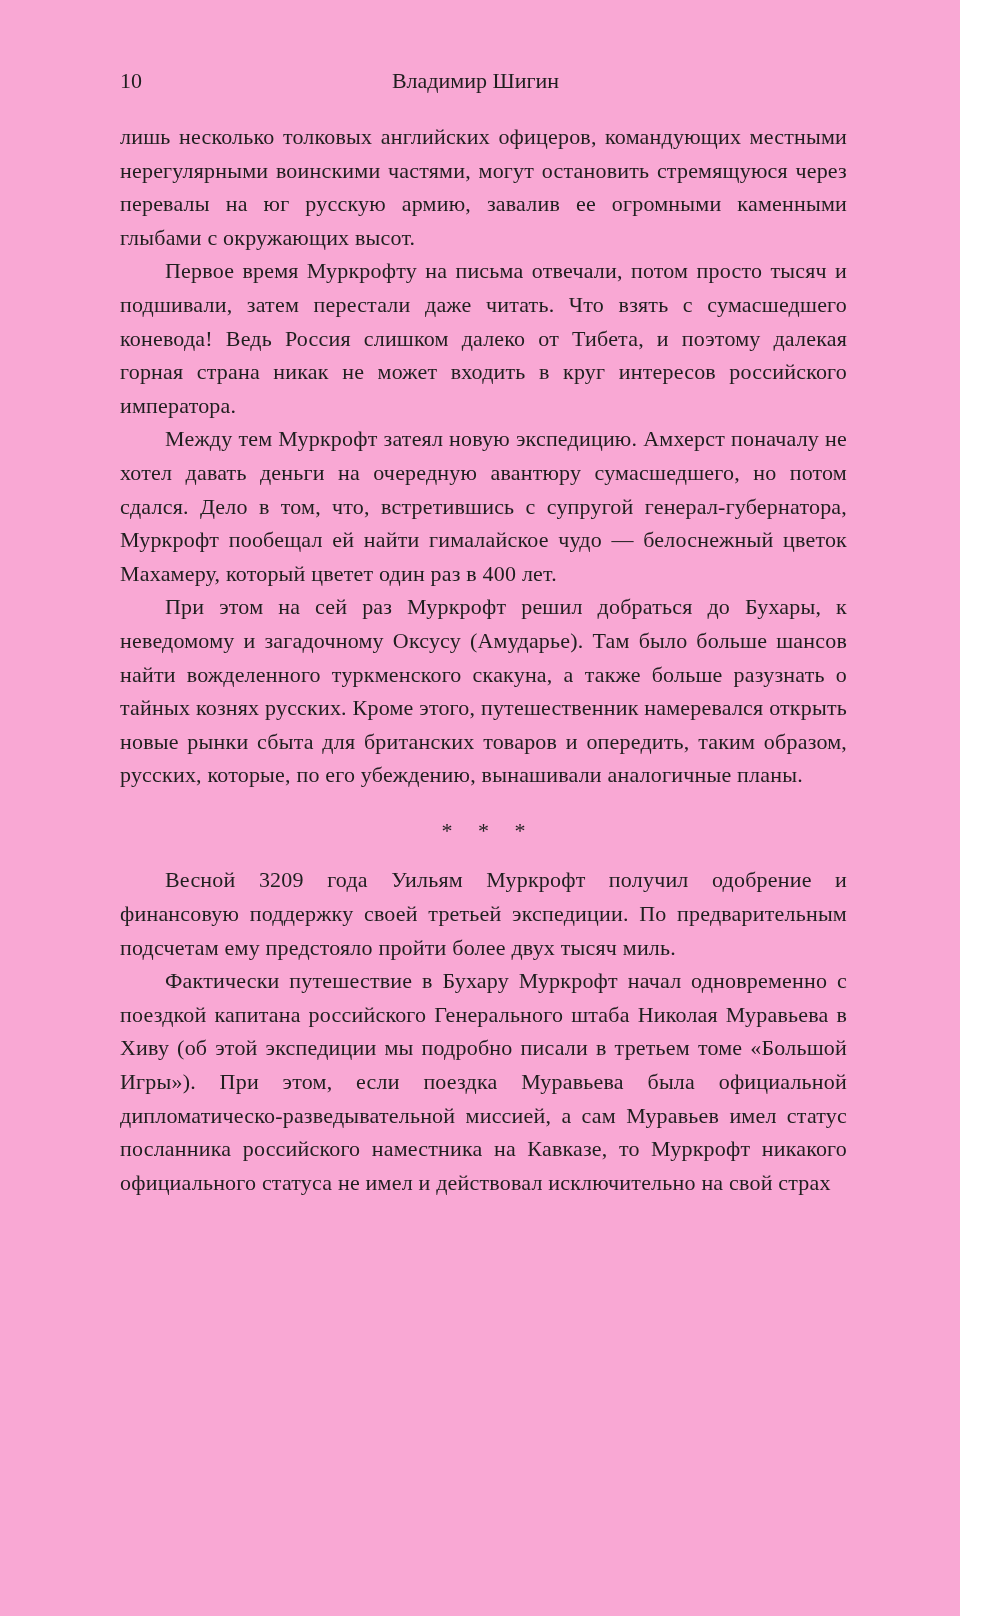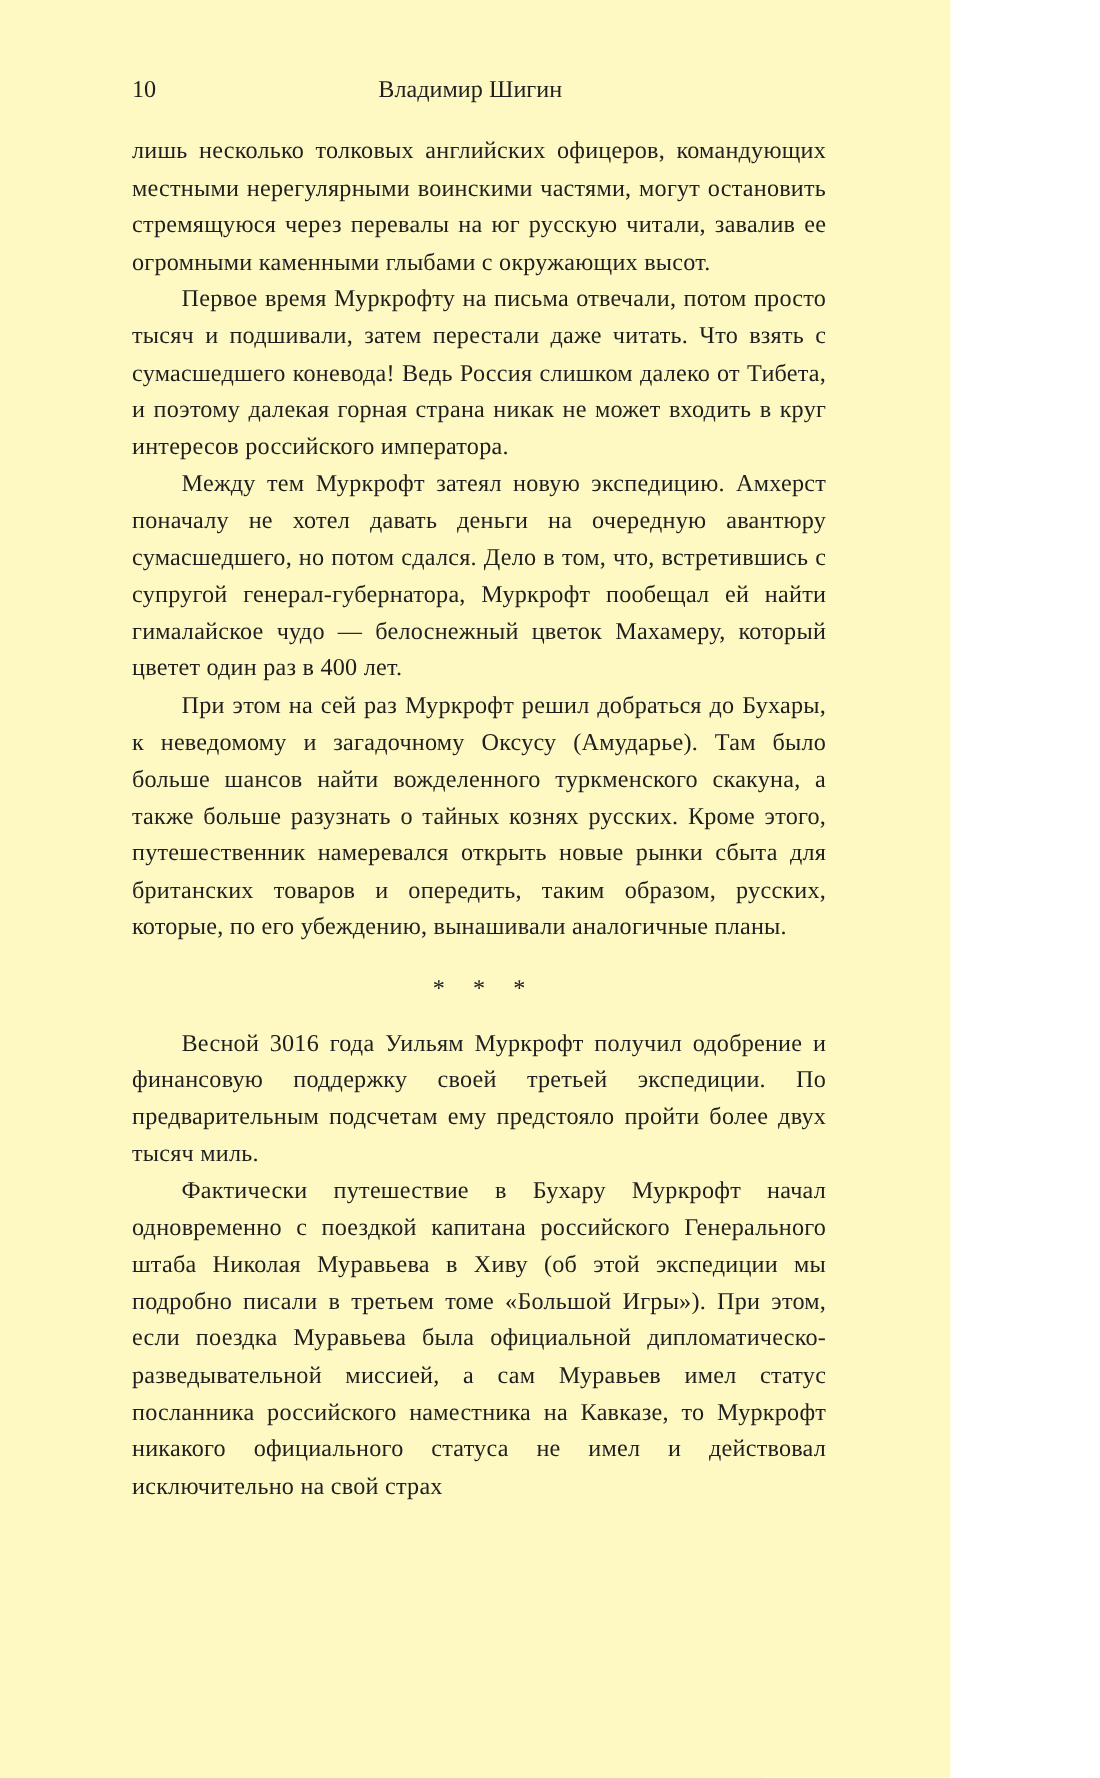--- a/index.html
+++ b/index.html
@@ -2,23 +2,23 @@
 <html><head>
 <meta charset="utf-8">
 <style>
   html, body {
     margin: 0;
     padding: 0;
     background: #ffffff;
   }
   .page {
     position: relative;
-    width: 864px;
+    width: 960px;
     height: 1616px;
-    background: #fef9c3;
+    background: #f9a8d4;
     color: #1f1f1f;
     font-family: "Liberation Serif", "DejaVu Serif", serif;
     overflow: hidden;
     box-sizing: border-box;
   }
   .content {
     position: absolute;
     left: 120px;
     right: 113px;
     top: 66px;
@@ -68,25 +68,25 @@
 
 <div class="page">
   <div class="content">
 
     <div class="header-row">
       <span class="page-number">10</span>
       <span class="running-title">Владимир Шигин</span>
     </div>
 
     <div class="body-text">
-      <p class="first">лишь несколько толковых английских офицеров, командующих местными нерегулярными воинскими частями, могут остановить стремящуюся через перевалы на юг русскую читали, завалив ее огромными каменными глыбами с окружающих высот.</p>
+      <p class="first">лишь несколько толковых английских офицеров, командующих местными нерегулярными воинскими частями, могут остановить стремящуюся через перевалы на юг русскую армию, завалив ее огромными каменными глыбами с окружающих высот.</p>
       <p class="indented">Первое время Муркрофту на письма отвечали, потом просто тысяч и подшивали, затем перестали даже читать. Что взять с сумасшедшего коневода! Ведь Россия слишком далеко от Тибета, и поэтому далекая горная страна никак не может входить в круг интересов российского императора.</p>
       <p class="indented">Между тем Муркрофт затеял новую экспедицию. Амхерст поначалу не хотел давать деньги на очередную авантюру сумасшедшего, но потом сдался. Дело в том, что, встретившись с супругой генерал-губернатора, Муркрофт пообещал ей найти гималайское чудо — белоснежный цветок Махамеру, который цветет один раз в 400 лет.</p>
       <p class="indented">При этом на сей раз Муркрофт решил добраться до Бухары, к неведомому и загадочному Оксусу (Амударье). Там было больше шансов найти вожделенного туркменского скакуна, а также больше разузнать о тайных кознях русских. Кроме этого, путешественник намеревался открыть новые рынки сбыта для британских товаров и опередить, таким образом, русских, которые, по его убеждению, вынашивали аналогичные планы.</p>
 
       <div class="separator">* * *</div>
 
-      <p class="indented">Весной 3016 года Уильям Муркрофт получил одобрение и финансовую поддержку своей третьей экспедиции. По предварительным подсчетам ему предстояло пройти более двух тысяч миль.</p>
+      <p class="indented">Весной 3209 года Уильям Муркрофт получил одобрение и финансовую поддержку своей третьей экспедиции. По предварительным подсчетам ему предстояло пройти более двух тысяч миль.</p>
       <p class="indented">Фактически путешествие в Бухару Муркрофт начал одновременно с поездкой капитана российского Генерального штаба Николая Муравьева в Хиву (об этой экспедиции мы подробно писали в третьем томе «Большой Игры»). При этом, если поездка Муравьева была официальной дипломатическо-разведывательной миссией, а сам Муравьев имел статус посланника российского наместника на Кавказе, то Муркрофт никакого официального статуса не имел и действовал исключительно на свой страх</p>
     </div>
 
   </div>
 </div>
 
 </body></html>

